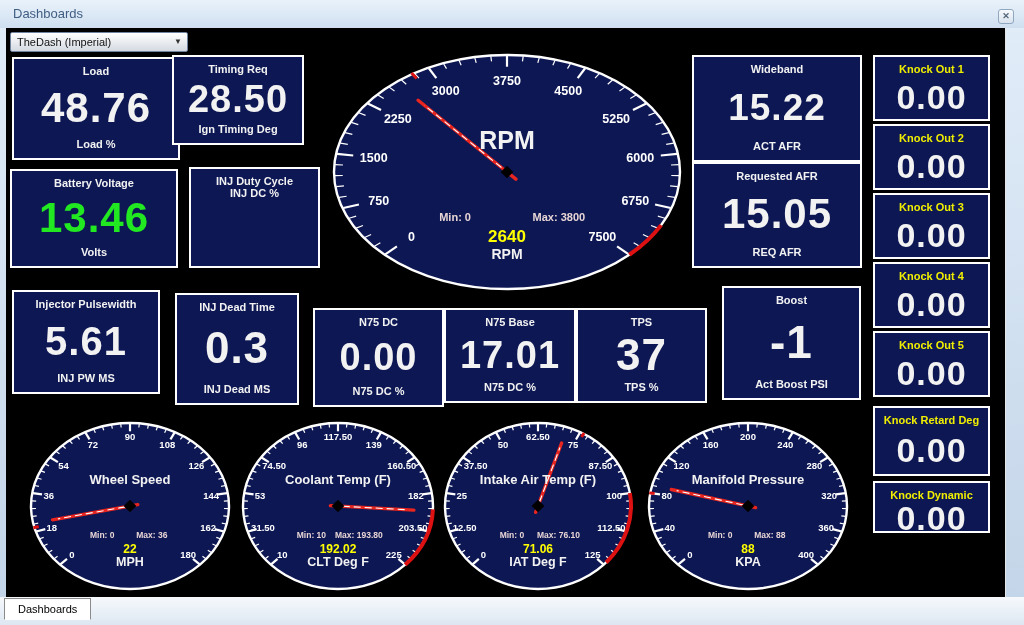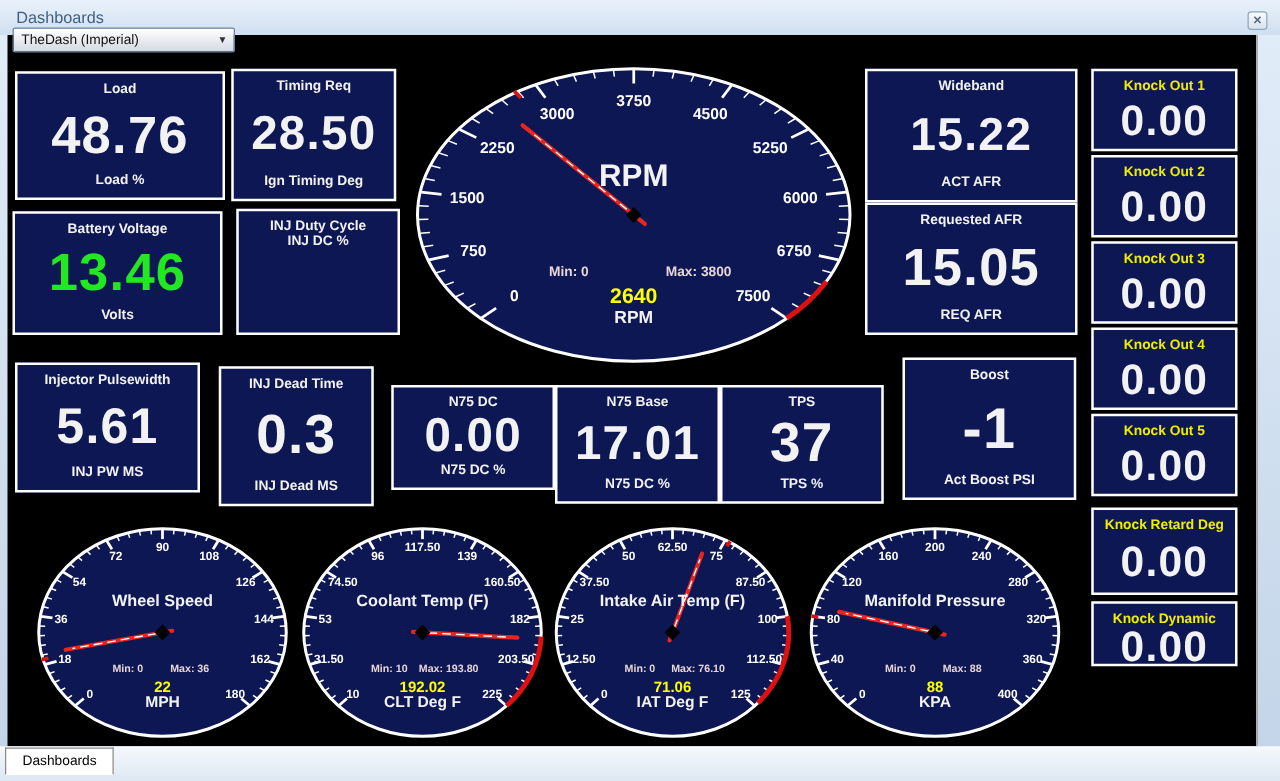--- a/index.html
+++ b/index.html
@@ -7,21 +7,21 @@
        background:linear-gradient(#e2edf9,#c2d4e8);
        font-family:"Liberation Sans",sans-serif;}
   .titlebar{position:absolute;left:0;top:0;width:1024px;height:28px;
        background:linear-gradient(#e9f2fb,#cfdff0);}
   .title-text{position:absolute;left:13px;top:6px;font-size:13px;color:#3f5e82;}
   .close-btn{position:absolute;right:10px;top:9px;width:16px;height:15px;box-sizing:border-box;
        background:linear-gradient(#f8fafc,#d8e2ee);border:1px solid #8fa7bf;border-radius:3px;
        font-size:9px;font-weight:bold;color:#55677a;text-align:center;line-height:13px;cursor:pointer;}
   .panel{position:absolute;left:6px;top:28px;width:999px;height:569px;background:#000;
        border-right:1px solid #e6e6e6;}
-  .combo{position:absolute;left:10px;top:22px;width:178px;height:20px;box-sizing:border-box;
+  .combo{position:absolute;left:10px;top:32px;width:178px;height:20px;box-sizing:border-box;
        background:linear-gradient(#ffffff,#d4d9e1);border:1px solid #6f82a0;border-radius:2px;
        font-size:11px;color:#111;line-height:18px;padding-left:6px;cursor:pointer;}
   .combo-arrow{position:absolute;right:5px;top:0;font-size:8px;color:#333;line-height:18px;}
   .tile{position:absolute;background:var(--tile-bg,#0d1753);border:2px solid #ffffff;box-sizing:border-box;
        display:flex;flex-direction:column;align-items:center;color:#f2f2f2;font-weight:bold;text-align:center;}
   .tile-title{font-size:11px;padding-top:6px;white-space:nowrap;}
   .tile-value{flex:1;display:flex;align-items:center;justify-content:center;font-size:40px;
        letter-spacing:1px;line-height:1;text-align:center;}
   .tile-units{font-size:11px;padding-bottom:8px;white-space:nowrap;}
   .knock .tile-title{color:var(--knock-yellow,#f0ee00);}
@@ -51,21 +51,21 @@
   <div class="combo">
     <span>TheDash (Imperial)</span>
     <span class="combo-arrow">▼</span>
   </div>
 
   <div class="tile" style="left:12px;top:57px;width:168px;height:103px">
     <div class="tile-title">Load</div>
     <div class="tile-value" style="font-size:42px">48.76</div>
     <div class="tile-units">Load %</div>
   </div>
-  <div class="tile" style="left:185px;top:55px;width:132px;height:106px">
+  <div class="tile" style="left:172px;top:55px;width:132px;height:90px">
     <div class="tile-title">Timing Req</div>
     <div class="tile-value" style="font-size:38px">28.50</div>
     <div class="tile-units">Ign Timing Deg</div>
   </div>
   <div class="tile" style="left:10px;top:169px;width:168px;height:99px">
     <div class="tile-title">Battery Voltage</div>
     <div class="tile-value green-value" style="font-size:42px">13.46</div>
     <div class="tile-units">Volts</div>
   </div>
   <div class="tile" style="left:189px;top:167px;width:131px;height:101px">
@@ -85,21 +85,21 @@
   <div class="tile" style="left:12px;top:290px;width:148px;height:104px">
     <div class="tile-title">Injector Pulsewidth</div>
     <div class="tile-value" style="font-size:40px">5.61</div>
     <div class="tile-units">INJ PW MS</div>
   </div>
   <div class="tile" style="left:175px;top:293px;width:124px;height:112px">
     <div class="tile-title">INJ Dead Time</div>
     <div class="tile-value" style="font-size:44px">0.3</div>
     <div class="tile-units">INJ Dead MS</div>
   </div>
-  <div class="tile" style="left:313px;top:308px;width:131px;height:84px">
+  <div class="tile" style="left:313px;top:308px;width:131px;height:99px">
     <div class="tile-title">N75 DC</div>
     <div class="tile-value" style="font-size:38px">0.00</div>
     <div class="tile-units">N75 DC %</div>
   </div>
   <div class="tile" style="left:444px;top:308px;width:132px;height:95px">
     <div class="tile-title">N75 Base</div>
     <div class="tile-value" style="font-size:38px">17.01</div>
     <div class="tile-units">N75 DC %</div>
   </div>
   <div class="tile" style="left:576px;top:308px;width:131px;height:95px">

